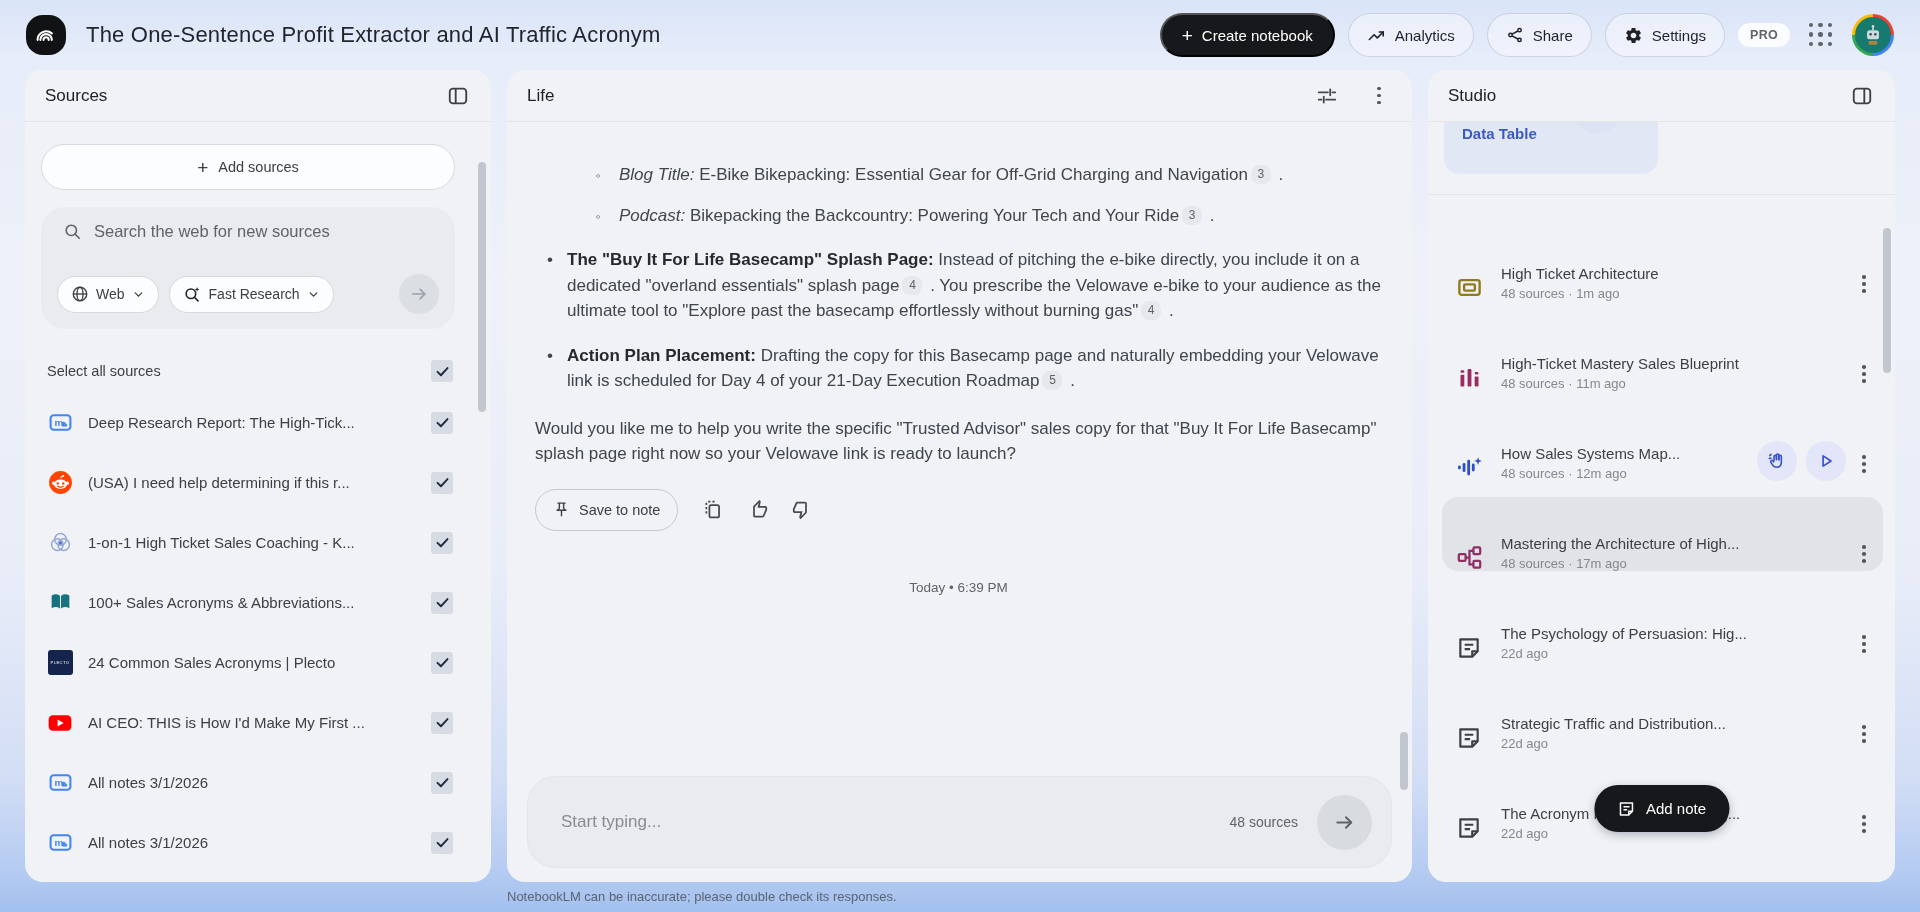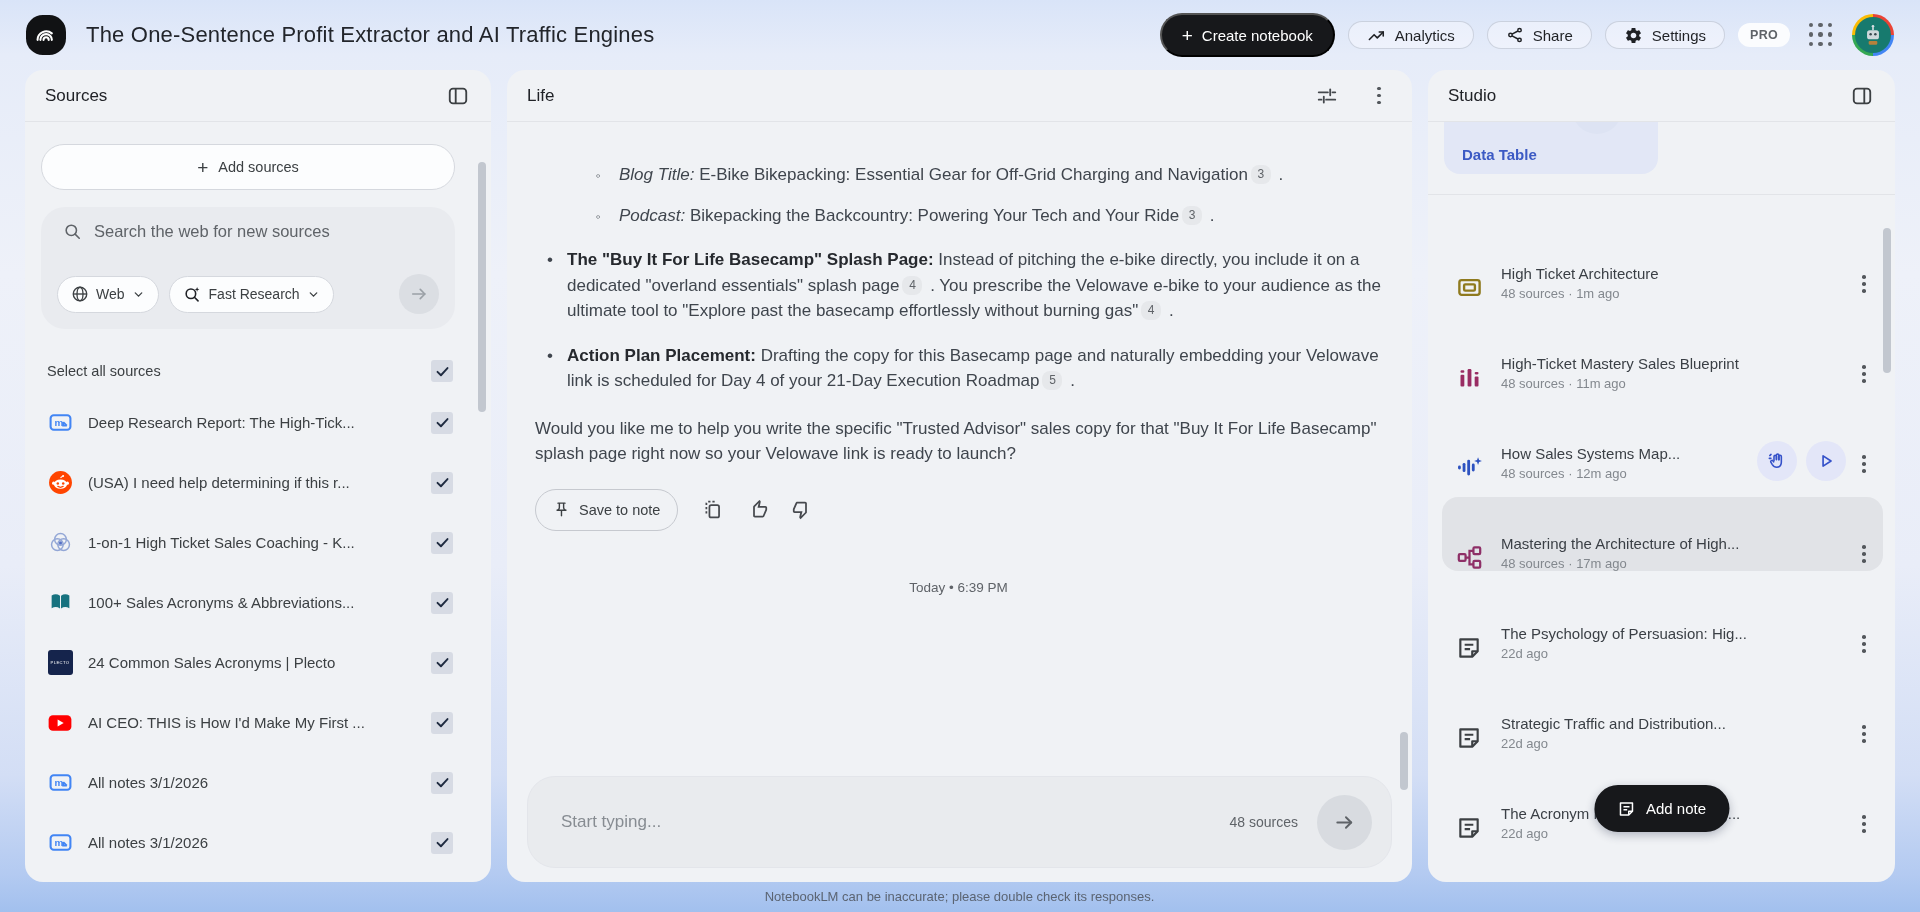--- a/index.html
+++ b/index.html
@@ -10,21 +10,21 @@
     position:relative; color:#3c4043;
   }
   svg { display:block; }
 
   
   .top-header { position:absolute; top:0; left:0; right:0; height:70px; display:flex; align-items:center; padding:0 26px; }
   .logo { width:40px; height:40px; background:#111214; border-radius:42%; display:flex; align-items:center; justify-content:center; margin-right:20px; }
   .nb-title { font-size:22px; color:#22252b; letter-spacing:.2px; white-space:nowrap; }
   .header-right { margin-left:auto; display:flex; align-items:center; gap:13px; }
   .btn-dark { display:flex; align-items:center; gap:9px; height:44px; padding:0 20px; background:#17181b; color:#fff; border-radius:24px; font-size:15px; cursor:pointer; }
-  .btn-pill { display:flex; align-items:center; gap:9px; height:28px; padding:0 18px; border-radius:24px; font-size:15px; color:#1f2125; background:rgba(250,251,254,.45); border:1px solid rgba(125,135,155,.30); cursor:pointer; }
+  .btn-pill { display:flex; align-items:center; gap:9px; height:44px; padding:0 18px; border-radius:24px; font-size:15px; color:#1f2125; background:rgba(250,251,254,.45); border:1px solid rgba(125,135,155,.30); cursor:pointer; }
   .pro-badge { background:#fbfcfe; color:#5f6368; border-radius:14px; padding:5px 12px; font-size:12.5px; font-weight:bold; letter-spacing:.3px; }
   .apps-grid { width:24px; height:24px; display:grid; grid-template-columns:repeat(3,1fr); gap:4px; margin:0 6px; cursor:pointer; }
   .apps-grid span { width:4.4px; height:4.4px; border-radius:50%; background:#5f6368; }
   .avatar { width:42px; height:42px; border-radius:50%; padding:3px; background:conic-gradient(#ea4335 0 25%,#4285f4 25% 50%,#34a853 50% 75%,#fbbc04 75% 100%); cursor:pointer; }
   .avatar-inner { width:100%; height:100%; border-radius:50%; background:#177a6e; display:flex; align-items:center; justify-content:center; overflow:hidden; }
 
   
   .panel { position:absolute; top:70px; height:812px; background:#f0f2f5; border-radius:18px; overflow:hidden; }
   #sources-panel { left:25px;  width:466px; }
   #chat-panel    { left:507px; width:905px; }
@@ -64,25 +64,25 @@
   .cite-chip { display:inline-flex; align-items:center; justify-content:center; min-width:20px; height:19px; padding:0 6px; margin:0 3px; background:#e6e8eb; border-radius:8px; font-size:12px; color:#5f6368; transform:translateY(-2px); cursor:pointer; }
   .chat-actions { display:flex; align-items:center; gap:24px; margin:22px 0 0 0; }
   .save-note-btn { display:flex; align-items:center; gap:9px; height:42px; padding:0 17px; border-radius:22px; border:1px solid #c6c9cf; background:transparent; font-size:14.5px; color:#3c4043; cursor:pointer; }
   .chat-action-icon { background:none; border:none; cursor:pointer; }
   .chat-day { text-align:center; margin-top:44px; font-size:13.5px; color:#5f6368; }
   .chat-input-bar { position:absolute; left:20px; right:20px; bottom:14px; height:92px; background:#e9ebee; border:1px solid #e3e5ea; border-radius:28px; display:flex; align-items:center; padding:0 19px 0 33px; }
   .chat-input { flex:1; border:none; background:transparent; outline:none; font-size:17px; color:#3c4043; font-family:"Liberation Sans",sans-serif; }
   .chat-input::placeholder { color:#878c92; }
   .source-count { font-size:14px; color:#5f6368; margin-right:19px; white-space:nowrap; }
   .send-btn { width:55px; height:55px; border-radius:50%; background:#d8dbe0; border:none; display:flex; align-items:center; justify-content:center; cursor:pointer; flex:none; }
-  .disclaimer { position:absolute; top:889px; left:507px; width:905px; text-align:center; font-size:13px; color:#5b6472; }
+  .disclaimer { position:absolute; top:889px; left:507px; width:905px; text-align:left; font-size:13px; color:#5b6472; }
 
   
   .studio-top { height:73px; border-bottom:1px solid #e2e4e8; position:relative; overflow:hidden; }
-  .data-table-card { position:absolute; left:16px; top:-18px; width:214px; height:70px; background:#e2e7f6; border-radius:16px; display:flex; align-items:flex-end; padding:0 0 11px 18px; cursor:pointer; }
+  .data-table-card { position:absolute; left:16px; top:-18px; width:214px; height:70px; background:#e2e7f6; border-radius:16px; display:flex; align-items:center; padding:0 0 11px 18px; cursor:pointer; }
   .data-table-label { font-size:15px; color:#3c5ac4; font-weight:bold; }
   .data-table-open { position:absolute; left:128px; top:-20px; width:50px; height:50px; border-radius:50%; background:#dde3f3; border:none; display:flex; align-items:flex-end; justify-content:center; padding-bottom:8px; font-size:19px; color:#41454c; cursor:pointer; }
   .studio-list { padding:32px 12px 0 14px; }
   .studio-row { height:74px; margin-bottom:16px; border-radius:16px; display:flex; align-items:flex-end; padding:0 6px 0 12px; cursor:pointer; }
   .studio-row.selected { background:#e1e3e7; }
   .studio-icon { width:30px; flex:none; margin-right:17px; display:flex; align-items:center; justify-content:center; }
   .studio-texts { flex:1; min-width:0; }
   .studio-item-title { font-size:15px; color:#3a3f45; white-space:nowrap; overflow:hidden; margin-bottom:4px; }
   .studio-item-meta { font-size:13px; color:#83888e; }
   .studio-actions { display:flex; align-items:center; gap:9px; margin:0 5px; }
@@ -98,21 +98,21 @@
 <body>
 
 <div class="top-header">
   <div class="logo">
     <svg width="26" height="26" viewBox="0 0 24 24" fill="none" stroke="#fff" stroke-width="1.9" stroke-linecap="round">
       <path d="M4.2 16.5a8 8 0 0 1 13.2-6"></path>
         <path d="M6.8 16.5a5.3 5.3 0 0 1 10.6 0"></path>
         <path d="M9.7 16.5a2.4 2.4 0 0 1 4.8 0"></path>
     </svg>
   </div>
-  <div class="nb-title">The One-Sentence Profit Extractor and AI Traffic Engines</div>
+  <div class="nb-title">The One-Sentence Profit Extractor and AI Traffic Acronym</div>
 
   <div class="header-right">
     <button class="btn-dark">
       <span style="font-size:19px;line-height:1;">+</span>
       <span>Create notebook</span>
     </button>
     <button class="btn-pill">
       <span>
         <svg width="19" height="19" viewBox="0 0 24 24" fill="none" stroke="#1f2125" stroke-width="2" stroke-linecap="round" stroke-linejoin="round">
             <path d="M3 17l6-6 4 4 7.5-7.5"></path>

